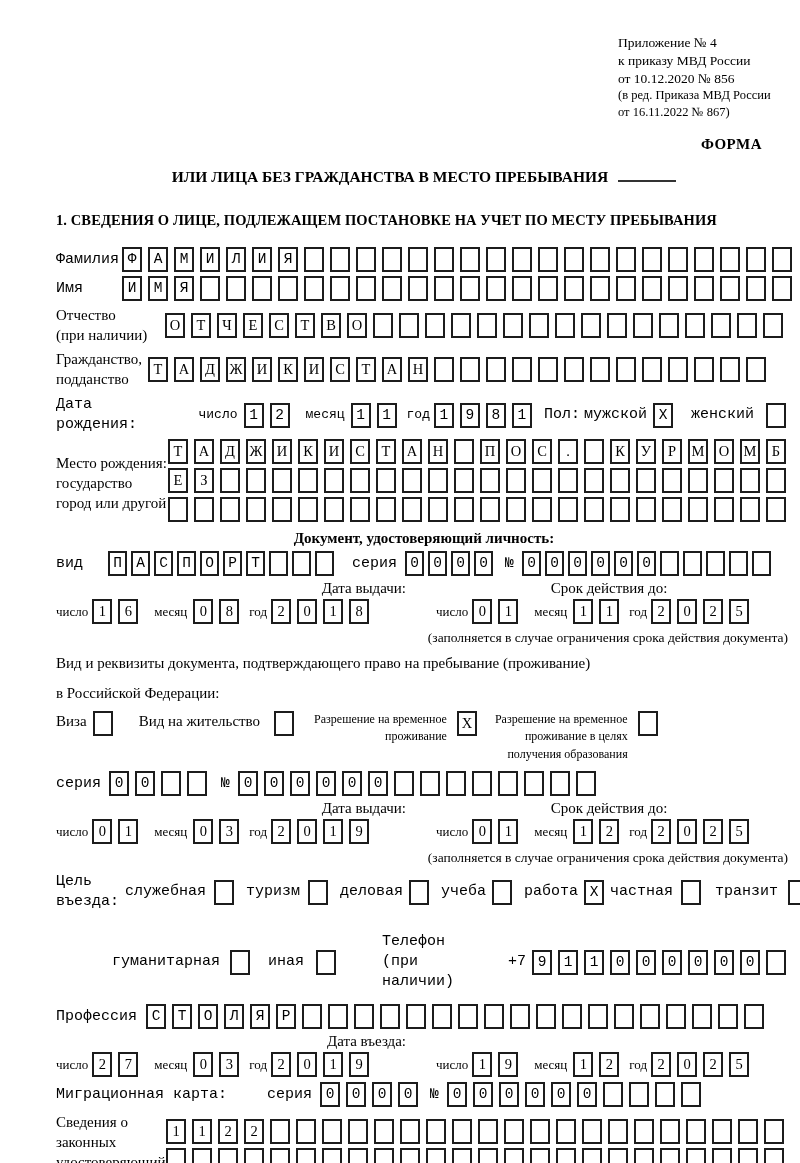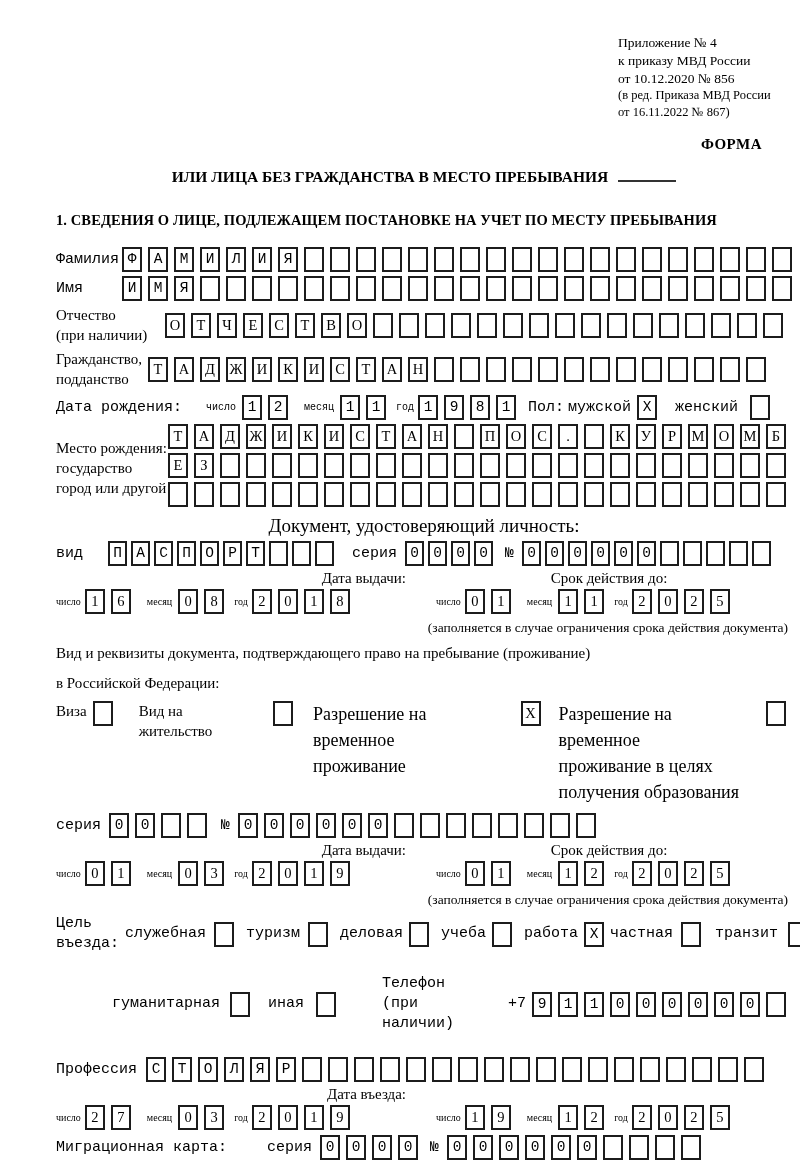--- a/index.html
+++ b/index.html
@@ -27,44 +27,44 @@
   .cell {
     flex:0 0 auto; width:20px; height:25px; border:2px solid #1c1c1c;
     margin-right:6px; text-align:center; font-size:14.5px; line-height:21px;
     background:#fff;
   }
   .tight .cell { width:19px; margin-right:4px; }
 
   .row { display:flex; align-items:center; margin-bottom:4px; }
   .row.vcenter { align-items:center;font-family:Liberation Mono, monospace; }
   .lbl { font-size:15px; line-height:20px; }
-  .dlbl { font-size:10px; line-height:20px; }
+  .dlbl { font-size:13px; line-height:20px; }
   .w66 { min-width:66px; } .w109 { min-width:109px; } .w92 { min-width:92px; }
   .w112 { min-width:112px; } .w52 { min-width:52px; } .w90 { min-width:90px; }
   .w110 { min-width:110px; }
   .ml4{margin-left:4px}.ml6{margin-left:6px}.ml8{margin-left:8px}.ml10{margin-left:10px}
   .ml12{margin-left:12px}.ml14{margin-left:14px}.ml20{margin-left:20px}
   .ml24{margin-left:24px}.ml40{margin-left:40px}
   .stack > .cells { display:flex; margin-bottom:4px; }
 
-  .center-bold { text-align:center; font-weight:normal; font-size:19px; margin:4px 0 4px 0; }
+  .center-bold { text-align:center; font-weight:bold; font-size:15px; margin:4px 0 4px 0; }
 
   
   .dheads { display:flex; font-size:15px; margin-top:2px; }
   .dh1 { width:350px; text-align:right; }
   .dh2 { width:346px; text-align:center; margin-left:30px; }
   .drow { display:flex; align-items:center; margin-top:2px; margin-bottom:2px; }
   .dgroup { display:inline-flex; align-items:center; width:350px; }
   .dgroup2 { display:inline-flex; align-items:center; margin-left:30px; }
   .note { text-align:right; font-size:13.5px; margin:6px 4px 6px 0; }
 
   .intro { font-size:15px; line-height:1.55; margin-top:6px; }
 
   .permit-row { display:flex; align-items:flex-start; margin-top:6px; margin-bottom:8px; }
-  .plabel { font-size:18px; line-height:1.45; text-align:left;font-family:Liberation Serif, serif; }
+  .plabel { font-size:12px; line-height:1.45; text-align:right;font-family:Liberation Serif, serif; }
 </style>
 </head>
 <body>
 
 <div class="page">
 
   <div class="apx">
     <div>Приложение № 4</div>
     <div>к приказу МВД России</div>
     <div>от 10.12.2020 № 856</div>
@@ -567,21 +567,21 @@
         <span class="cell">0</span>
         <span class="cell">0</span>
         <span class="cell">0</span>
         <span class="cell">0</span>
         <span class="cell">0</span>
         <span class="cell">0</span>
         <span class="cell"></span>
       </span>
   </div>
 
-  <div class="row vcenter" style="margin-top:23px">
+  <div class="row vcenter" style="margin-top:12px">
     <span class="lbl w90">Профессия</span>
     <span class="cells">
         <span class="cell">С</span>
         <span class="cell">Т</span>
         <span class="cell">О</span>
         <span class="cell">Л</span>
         <span class="cell">Я</span>
         <span class="cell">Р</span>
         <span class="cell"></span>
         <span class="cell"></span>

